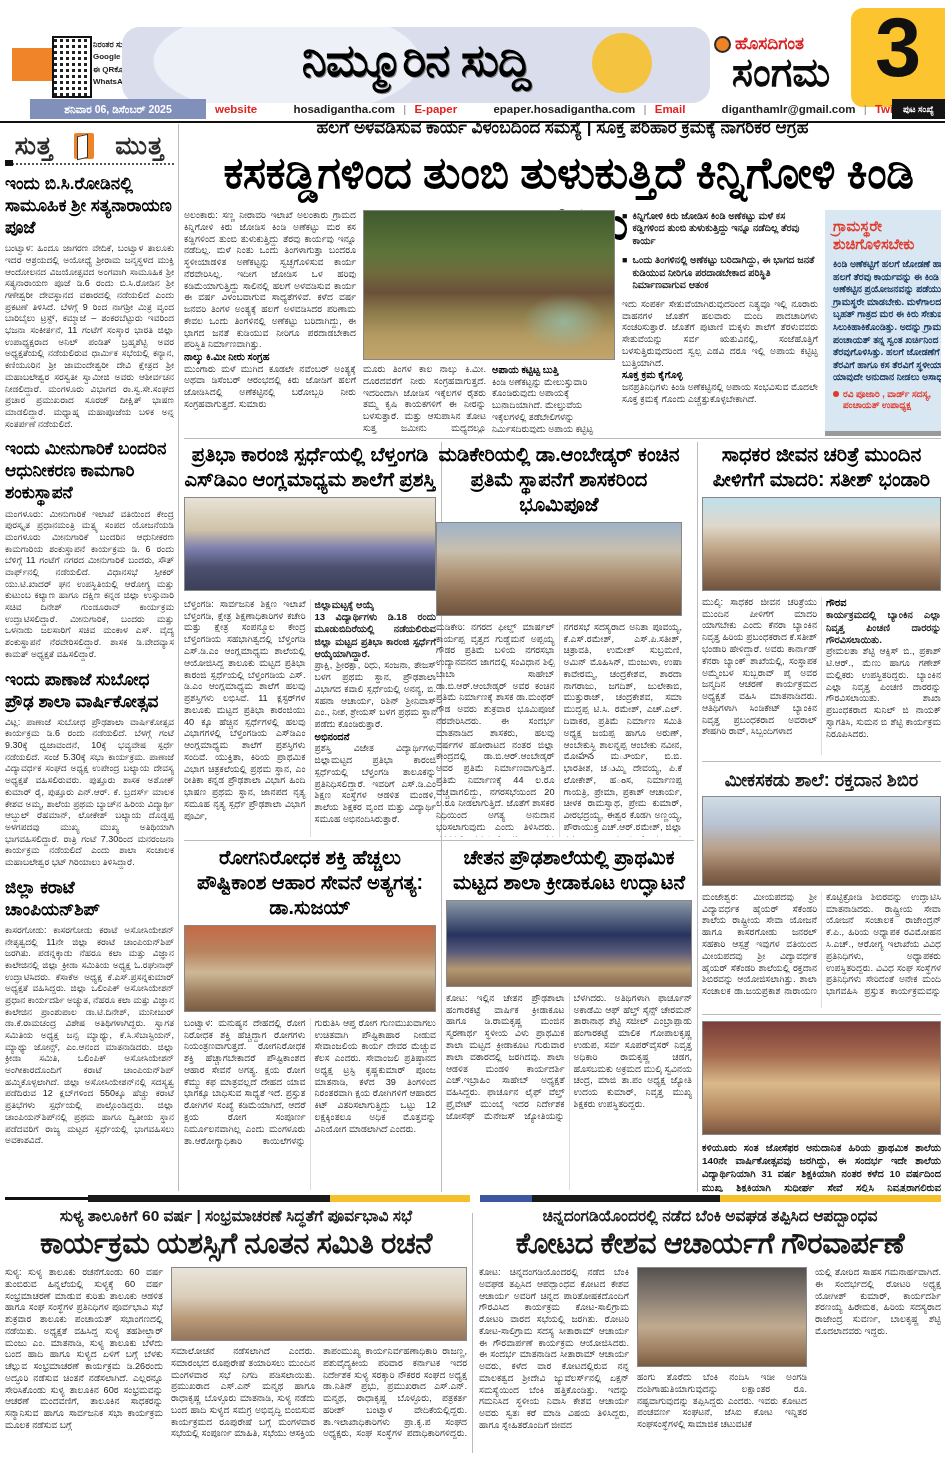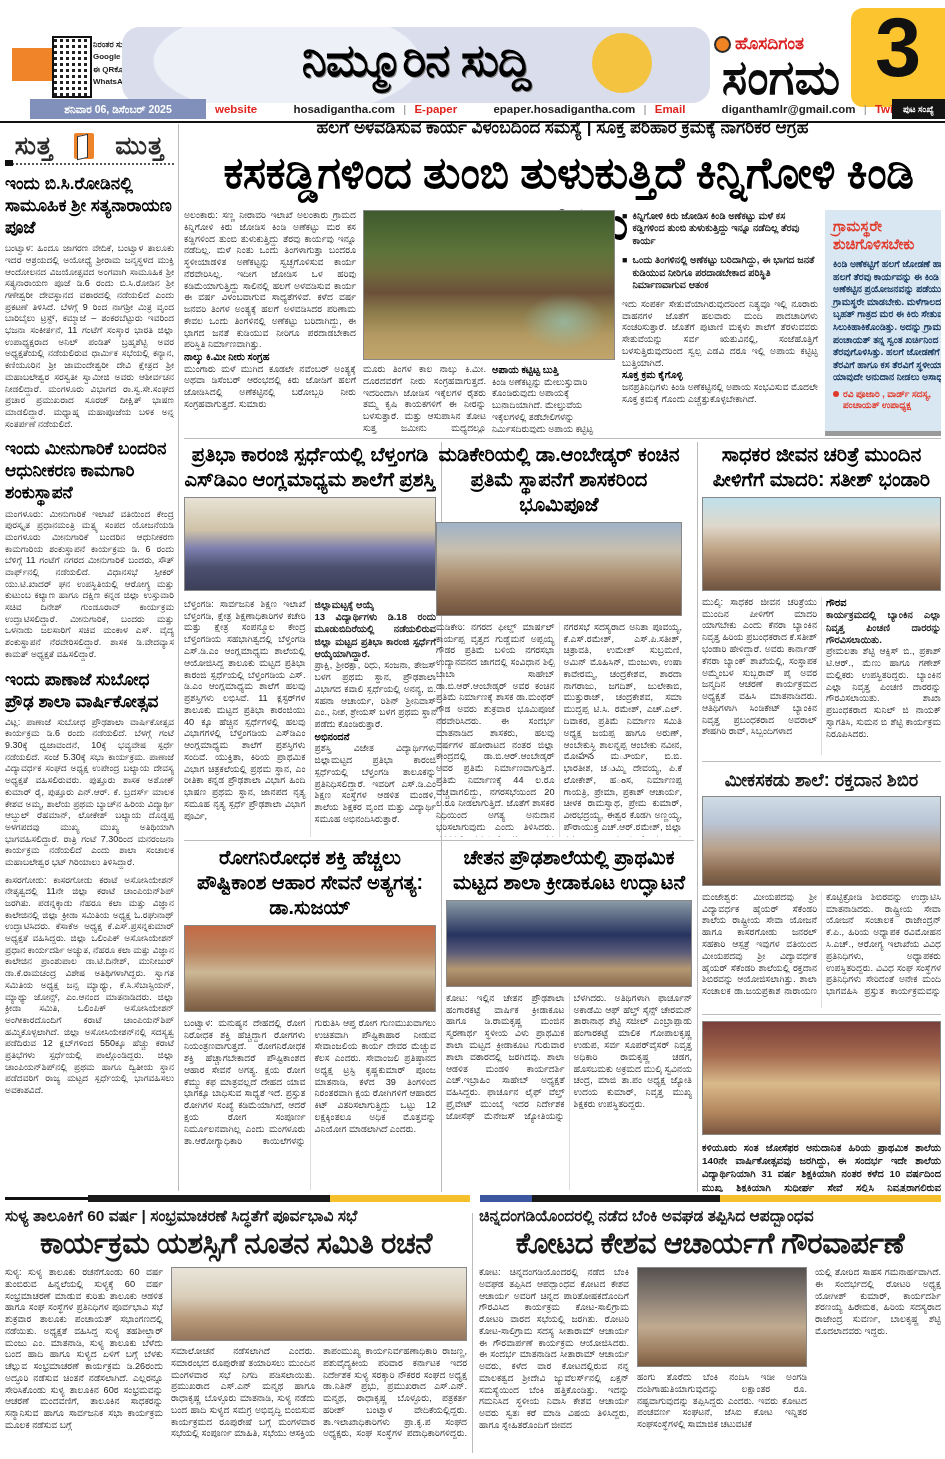--- a/index.html
+++ b/index.html
@@ -18,21 +18,21 @@
       background-blend-mode:screen;}
   .qr-caption{left:93px;top:39px;width:110px;font-size:8px;line-height:1.55;font-weight:700;color:#222;}
   .masthead{left:122px;top:27px;width:588px;height:76px;border-radius:18px;
             background:radial-gradient(ellipse 220px 90px at 28% 45%,#eef0f8 0 60%,#d9ddec 61%),#d9ddec;}
   .masthead-circle{right:58px;top:6px;width:60px;height:60px;border-radius:50%;background:#f6c12f;opacity:.9;}
   .masthead-title{left:0;top:8px;width:100%;text-align:center;font-size:45px;font-weight:900;
                   color:#000;letter-spacing:-1px;text-shadow:1px 1px 0 #888;}
   .brand-row{left:714px;top:34px;width:135px;display:flex;align-items:center;gap:4px;}
   .brand-dot{width:13px;height:13px;border-radius:50%;background:#f08324;border:2px solid #2a2a2a;display:inline-block;}
   .brand-text{font-size:17px;font-weight:900;color:#d91f1f;}
-  .section-name{left:706px;top:50px;width:150px;text-align:center;font-size:48px;font-weight:900;color:#0c0c0c;}
+  .section-name{left:706px;top:50px;width:150px;text-align:center;font-size:40px;font-weight:900;color:#0c0c0c;}
   .yellow-page{left:851px;top:8px;width:94px;height:99px;background:#fcc42f;border-radius:12px 0 0 12px;}
   .page-num{left:851px;top:2px;width:94px;text-align:center;font-size:83px;font-weight:900;color:#111;line-height:1.1;}
 
   
   .date-box{left:30px;top:99px;width:176px;height:20px;background:#8090ba;color:#fff;
             font-size:10.5px;font-weight:700;text-align:center;line-height:20px;}
   .links-row{left:215px;top:99px;width:670px;height:20px;font-size:11.5px;line-height:20px;white-space:nowrap;}
   .links-row .lab{color:#e02520;font-weight:700;}
   .links-row .val{color:#222;font-weight:700;margin-left:33px;}
   .links-row .sep{color:#888;padding:0 5px;}
@@ -90,21 +90,21 @@
   .cardB2{left:446px;top:845px;width:246px;height:345px;overflow:hidden;}
 
   .miy-headline{font-size:18px;font-weight:900;text-align:center;margin-top:8px;}
   .cap-bold{font-size:9.8px;font-weight:900;line-height:1.35;margin-top:4px;}
 
   
   .sep-strips{left:0;top:1193px;width:945px;height:10px;}
   .sep-strips .s{position:absolute;top:2px;height:7px;}
   .bottom-left{left:5px;top:1207px;width:462px;height:248px;overflow:hidden;}
   .bottom-right{left:479px;top:1207px;width:462px;height:248px;overflow:hidden;}
-  .bot-kicker{font-size:15.5px;font-weight:800;}
+  .bot-kicker{text-align:center;font-size:15.5px;font-weight:800;}
   .bot-headline{text-align:center;font-size:29px;font-weight:900;letter-spacing:-0.5px;margin-top:2px;}
   .bot-flex{display:flex;gap:8px;margin-top:6px;}
   .bot-col{font-size:9.2px;line-height:1.28;}
   .bot-photo{border:1px solid #888;}
 
   
   .ph{background-size:cover;}
   .ph-dam{background:
       radial-gradient(60px 40px at 80% 75%,rgba(150,190,170,.8),transparent 70%),
       linear-gradient(180deg,#3f5a2e 0%,#5d7439 28%,#6f6a3c 42%,#6b503a 55%,#8a7a4a 68%,#b49a62 84%,#c2a56b 100%);}
@@ -168,20 +168,21 @@
 
   <div class="sb-title">ಇಂದು ಬಿ.ಸಿ.ರೋಡಿನಲ್ಲಿ ಸಾಮೂಹಿಕ ಶ್ರೀ ಸತ್ಯನಾರಾಯಣ ಪೂಜೆ</div>
   <div class="sb-body just">ಬಂಟ್ವಾಳ: ಹಿಂದೂ ಜಾಗರಣ ವೇದಿಕೆ, ಬಂಟ್ವಾಳ ತಾಲೂಕು ಇದರ ಆಶ್ರಯದಲ್ಲಿ ಅಯೋಧ್ಯೆ ಶ್ರೀರಾಮ ಜನ್ಮಸ್ಥಳದ ಮುಕ್ತಿ ಆಂದೋಲನದ ವಿಜಯೋತ್ಸವದ ಅಂಗವಾಗಿ ಸಾಮೂಹಿಕ ಶ್ರೀ ಸತ್ಯನಾರಾಯಣ ಪೂಜೆ ಡಿ.6 ರಂದು ಬಿ.ಸಿ.ರೋಡಿನ ಶ್ರೀ ಗಣೇಶ್ವರೀ ದೇವಸ್ಥಾನದ ವಠಾರದಲ್ಲಿ ನಡೆಯಲಿದೆ ಎಂದು ಪ್ರಕಟಣೆ ತಿಳಿಸಿದೆ. ಬೆಳಗ್ಗೆ 9 ರಿಂದ ನಾಗಶ್ರೀ ಮಿತ್ರ ವೃಂದ ಬಾರಿಬೈಲು ಟ್ರಸ್ಟ್, ಕಮ್ಮಾಜೆ – ಶಂಕರಬೆಟ್ಟುರು ಇವರಿಂದ ಭಜನಾ ಸಂಕೀರ್ತನೆ, 11 ಗಂಟೆಗೆ ಸಂಸ್ಕಾರ ಭಾರತಿ ಜಿಲ್ಲಾ ಉಪಾಧ್ಯಕ್ಷರಾದ ಅನಿಲ್ ಪಂಡಿತ್ ಬ್ರಹ್ಮಶೆಟ್ಟಿ ಅವರ ಅಧ್ಯಕ್ಷತೆಯಲ್ಲಿ ನಡೆಯಲಿರುವ ಧಾರ್ಮಿಕ ಸಭೆಯಲ್ಲಿ ಕನ್ಯಾನ, ಕಣಿಯೂರಿನ ಶ್ರೀ ಜಾಮಂದೇಶ್ವರೀ ದೇವಿ ಕ್ಷೇತ್ರದ ಶ್ರೀ ಮಹಾಬಲೇಶ್ವರ ಸರಸ್ವತೀ ಸ್ವಾಮೀಜಿ ಅವರು ಆಶೀರ್ವಚನ ನೀಡಲಿದ್ದಾರೆ. ಮಂಗಳೂರು ವಿಭಾಗದ ರಾ.ಸ್ವ.ಸೇ.ಸಂಘದ ಪ್ರಚಾರ ಪ್ರಮುಖರಾದ ಸೂರಜ್ ದೀಕ್ಷಿತ್ ಭಾಷಣ ಮಾಡಲಿದ್ದಾರೆ. ಮಧ್ಯಾಹ್ನ ಮಹಾಪೂಜೆಯ ಬಳಿಕ ಅನ್ನ ಸಂತರ್ಪಣೆ ನಡೆಯಲಿದೆ.</div>
 
   <div class="sb-title">ಇಂದು ಮೀನುಗಾರಿಕೆ ಬಂದರಿನ ಆಧುನೀಕರಣ ಕಾಮಗಾರಿ ಶಂಕುಸ್ಥಾಪನೆ</div>
   <div class="sb-body just">ಮಂಗಳೂರು: ಮೀನುಗಾರಿಕೆ ಇಲಾಖೆ ವತಿಯಿಂದ ಕೇಂದ್ರ ಪುರಸ್ಕೃತ ಪ್ರಧಾನಮಂತ್ರಿ ಮತ್ಸ್ಯ ಸಂಪದ ಯೋಜನೆಯಡಿ ಮಂಗಳೂರು ಮೀನುಗಾರಿಕೆ ಬಂದರಿನ ಆಧುನೀಕರಣ ಕಾಮಗಾರಿಯ ಶಂಕುಸ್ಥಾಪನೆ ಕಾರ್ಯಕ್ರಮ ಡಿ. 6 ರಂದು ಬೆಳಿಗ್ಗೆ 11 ಗಂಟೆಗೆ ನಗರದ ಮೀನುಗಾರಿಕೆ ಬಂದರು, ಸೌತ್ ವಾರ್ಫ್‌ನಲ್ಲಿ ನಡೆಯಲಿದೆ. ವಿಧಾನಸಭೆ ಸ್ಪೀಕರ್ ಯು.ಟಿ.ಖಾದರ್ ಘನ ಉಪಸ್ಥಿತಿಯಲ್ಲಿ ಆರೋಗ್ಯ ಮತ್ತು ಕುಟುಂಬ ಕಲ್ಯಾಣ ಹಾಗೂ ದಕ್ಷಿಣ ಕನ್ನಡ ಜಿಲ್ಲಾ ಉಸ್ತುವಾರಿ ಸಚಿವ ದಿನೇಶ್ ಗುಂಡೂರಾವ್ ಕಾರ್ಯಕ್ರಮ ಉದ್ಘಾಟಿಸಲಿದ್ದಾರೆ. ಮೀನುಗಾರಿಕೆ, ಬಂದರು ಮತ್ತು ಒಳನಾಡು ಜಲಸಾರಿಗೆ ಸಚಿವ ಮಂಕಾಳ ಎಸ್. ವೈದ್ಯ ಶಂಕುಸ್ಥಾಪನೆ ನೆರವೇರಿಸಲಿದ್ದಾರೆ. ಶಾಸಕ ಡಿ.ವೇದವ್ಯಾಸ ಕಾಮತ್ ಅಧ್ಯಕ್ಷತೆ ವಹಿಸಲಿದ್ದಾರೆ.</div>
 
   <div class="sb-title">ಇಂದು ಪಾಣಾಜೆ ಸುಬೋಧ ಪ್ರೌಢ ಶಾಲಾ ವಾರ್ಷಿಕೋತ್ಸವ</div>
   <div class="sb-body just">ವಿಟ್ಲ: ಪಾಣಾಜೆ ಸುಬೋಧ ಪ್ರೌಢಶಾಲಾ ವಾರ್ಷಿಕೋತ್ಸವ ಕಾರ್ಯಕ್ರಮ ಡಿ.6 ರಂದು ನಡೆಯಲಿದೆ. ಬೆಳಗ್ಗೆ ಗಂಟೆ 9.30ಕ್ಕೆ ಧ್ವಜಾವಂದನೆ, 10ಕ್ಕೆ ಭವ್ಯವೇಷ ಸ್ಪರ್ಧೆ ನಡೆಯಲಿದೆ. ಸಂಜೆ 5.30ಕ್ಕೆ ಸಭಾ ಕಾರ್ಯಕ್ರಮ. ಪಾಣಾಜೆ ವಿದ್ಯಾವರ್ಧಕ ಸಂಘದ ಅಧ್ಯಕ್ಷ ಉಪೇಂದ್ರ ಬಲ್ಯಾಯ ದೇವಸ್ಯ ಅಧ್ಯಕ್ಷತೆ ವಹಿಸಲಿರುವರು. ಪುತ್ತೂರು ಶಾಸಕ ಅಶೋಕ್ ಕುಮಾರ್ ರೈ, ಪುತ್ತೂರು ಎನ್.ಆರ್. ಕೆ. ಬ್ರದರ್ಸ್ ಮಾಲಕ ಕೇಶವ ಅಮ್ಮ, ಶಾಲೆಯ ಪ್ರಥಮ ಬ್ಯಾಚ್‌ನ ಹಿರಿಯ ವಿದ್ಯಾರ್ಥಿ ಆಬ್ದುಲ್ ರೆಹಮಾನ್, ಲೋಕೇಶ್ ಬಲ್ಯಾಯ ದೊಡ್ಡಪ್ಪ ಅಳಗಪದವು ಮುಖ್ಯ ಮುಖ್ಯ ಅತಿಥಿಯಾಗಿ ಭಾಗವಹಿಸಲಿದ್ದಾರೆ. ರಾತ್ರಿ ಗಂಟೆ 7.30ರಿಂದ ಮನರಂಜನಾ ಕಾರ್ಯಕ್ರಮ ನಡೆಯಲಿದೆ ಎಂದು ಶಾಲಾ ಸಂಚಾಲಕ ಮಹಾಬಲೇಶ್ವರ ಭಟ್ ಗಿರಿಯಾಲು ತಿಳಿಸಿದ್ದಾರೆ.</div>
 
+  <div class="sb-title">ಜಿಲ್ಲಾ ಕರಾಟೆ ಚಾಂಪಿಯನ್‌ಶಿಪ್</div>
   <div class="sb-body just">ಕಾಸರಗೋಡು: ಕಾಸರಗೋಡು ಕರಾಟೆ ಅಸೋಸಿಯೇಶನ್ ನೇತೃತ್ವದಲ್ಲಿ 11ನೇ ಜಿಲ್ಲಾ ಕರಾಟೆ ಚಾಂಪಿಯನ್‌ಶಿಪ್ ಜರಗಿತು. ಪಡನ್ನಕ್ಕಾಡು ನೆಹರೂ ಕಲಾ ಮತ್ತು ವಿಜ್ಞಾನ ಕಾಲೇಜಿನಲ್ಲಿ ಜಿಲ್ಲಾ ಕ್ರೀಡಾ ಸಮಿತಿಯ ಅಧ್ಯಕ್ಷ ಓ.ರಘುನಾಥ್ ಉದ್ಘಾಟಿಸಿದರು. ಕೆಸಾಕೆಅ ಅಧ್ಯಕ್ಷ ಕೆ.ಎಸ್.ಪ್ರಸನ್ನಕುಮಾರ್ ಅಧ್ಯಕ್ಷತೆ ವಹಿಸಿದ್ದರು. ಜಿಲ್ಲಾ ಒಲಿಂಪಿಕ್ ಅಸೋಸಿಯೇಶನ್ ಪ್ರಧಾನ ಕಾರ್ಯದರ್ಶಿ ಅಚ್ಯುತ, ನೆಹರೂ ಕಲಾ ಮತ್ತು ವಿಜ್ಞಾನ ಕಾಲೇಜಿನ ಪ್ರಾಂಶುಪಾಲ ಡಾ.ಟಿ.ದಿನೇಶ್, ಮುನೀಜುರ್ ಡಾ.ಕೆ.ರಾಮಚಂದ್ರ ವಿಶೇಷ ಅತಿಥಿಗಳಾಗಿದ್ದರು. ಸ್ವಾಗತ ಸಮಿತಿಯ ಅಧ್ಯಕ್ಷ ಜನ್ಸ ಮ್ಯಾಥ್ಯು, ಕೆ.ಸಿ.ಸೆಬಾಸ್ಟಿಯನ್, ಮ್ಯಾಥ್ಯು ಜೋನ್ಸ್, ಎಂ.ಆನಂದ ಮಾತನಾಡಿದರು. ಜಿಲ್ಲಾ ಕ್ರೀಡಾ ಸಮಿತಿ, ಒಲಿಂಪಿಕ್ ಅಸೋಸಿಯೇಶನ್ ಅಂಗೀಕಾರದೊಂದಿಗೆ ಕರಾಟೆ ಚಾಂಪಿಯನ್‌ಶಿಪ್ ಹಮ್ಮಿಕೊಳ್ಳಲಾಗಿದೆ. ಜಿಲ್ಲಾ ಅಸೋಸಿಯೇಶನ್‌ನಲ್ಲಿ ಸದಸ್ಯತ್ವ ಪಡೆದಿರುವ 12 ಕ್ಲಬ್‌ಗಳಿಂದ 550ಕ್ಕೂ ಹೆಚ್ಚು ಕರಾಟೆ ಪ್ರತಿಭೆಗಳು ಸ್ಪರ್ಧೆಯಲ್ಲಿ ಪಾಲ್ಗೊಂಡಿದ್ದರು. ಜಿಲ್ಲಾ ಚಾಂಪಿಯನ್‌ಶಿಪ್‌ನಲ್ಲಿ ಪ್ರಥಮ ಹಾಗೂ ದ್ವಿತೀಯ ಸ್ಥಾನ ಪಡೆದವರಿಗೆ ರಾಜ್ಯ ಮಟ್ಟದ ಸ್ಪರ್ಧೆಯಲ್ಲಿ ಭಾಗವಹಿಸಲು ಅವಕಾಶವಿದೆ.</div>
 </div>
 <div class="abs vrule" style="left:178px;top:124px;height:1067px;"></div>
 
 <div class="abs lead-kicker">ಹಲಗೆ ಅಳವಡಿಸುವ ಕಾರ್ಯ ವಿಳಂಬದಿಂದ ಸಮಸ್ಯೆ | ಸೂಕ್ತ ಪರಿಹಾರ ಕ್ರಮಕ್ಕೆ ನಾಗರಿಕರ ಆಗ್ರಹ</div>
 <div class="abs lead-headline">ಕಸಕಡ್ಡಿಗಳಿಂದ ತುಂಬಿ ತುಳುಕುತ್ತಿದೆ ಕಿನ್ನಿಗೋಳಿ ಕಿಂಡಿ ಅಣೆಕಟ್ಟು</div>
 
 <div class="abs lead-body">
   <div class="lead-c1 just hide">
     <span>ಅಲಂಕಾರು: ಸಣ್ಣ ನೀರಾವರಿ ಇಲಾಖೆ ಅಲಂಕಾರು ಗ್ರಾಮದ ಕಿನ್ನಿಗೋಳಿ ಕಿರು ಜೋಡಿಸ ಕಿಂಡಿ ಅಣೆಕಟ್ಟು ಮರ ಕಸ ಕಡ್ಡಿಗಳಿಂದ ತುಂಬಿ ತುಳುಕುತ್ತಿದ್ದು ತೆರವು ಕಾರ್ಯವು ಇನ್ನೂ ನಡೆದಿಲ್ಲ. ಮಳೆ ನಿಂತು ಒಂದು ತಿಂಗಳಾಗುತ್ತಾ ಬಂದರೂ ಸ್ಥಳೀಯಾಡಳಿತ ಅಣೆಕಟ್ಟನ್ನು ಸ್ವಚ್ಛಗೊಳಿಸುವ ಕಾರ್ಯ ನೆರವೇರಿಸಿಲ್ಲ. ಇದೀಗ ಜೋಡಿಸ ಒಳ ಹರಿವು ಕಡಿಮೆಯಾಗುತ್ತಿದ್ದು ಸಾಲಿನಲ್ಲಿ ಹಲಗೆ ಅಳವಡಿಸುವ ಕಾರ್ಯ ಈ ವರ್ಷ ವಿಳಂಬವಾಗುವ ಸಾಧ್ಯತೆಗಳಿವೆ. ಕಳೆದ ವರ್ಷ ಜನವರಿ ತಿಂಗಳ ಅಂತ್ಯಕ್ಕೆ ಹಲಗೆ ಅಳವಡಿಸಿದರ ಪರಿಣಾಮ ಕೇವಲ ಒಂದು ತಿಂಗಳಿನಲ್ಲಿ ಅಣೆಕಟ್ಟು ಬರಿದಾಗಿದ್ದು, ಈ ಭಾಗದ ಜನತೆ ಕುಡಿಯುವ ನೀರಿಗೂ ಪರದಾಡಬೇಕಾದ ಪರಿಸ್ಥಿತಿ ನಿರ್ಮಾಣವಾಗಿತ್ತು.</span>

